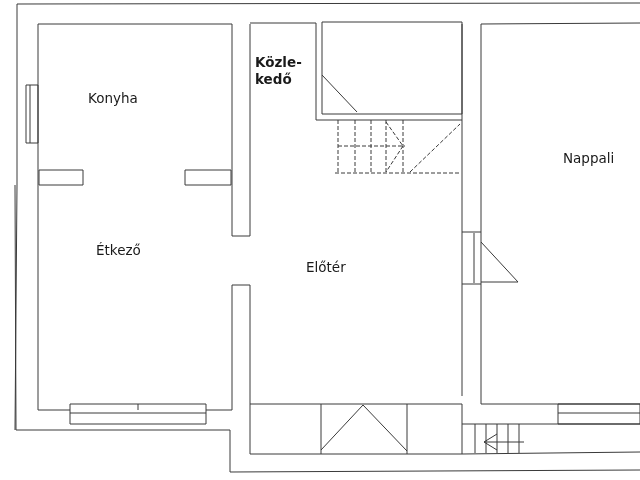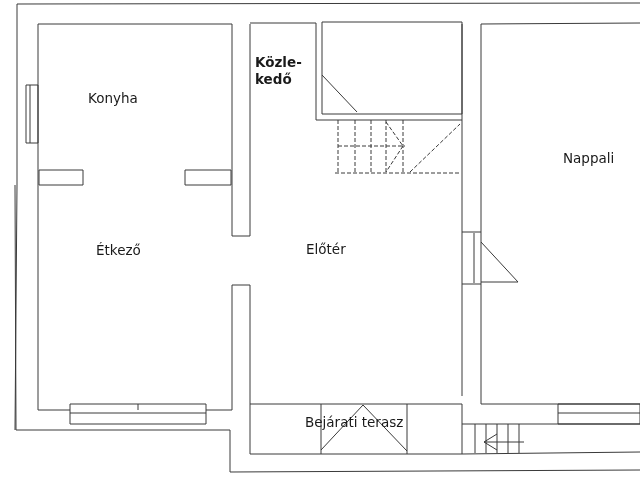--- a/index.html
+++ b/index.html
@@ -99,15 +99,14 @@
     </g>
   </svg>
 
   <div class="label" style="left:88px; top:90px;">Konyha</div>
   <div class="label" style="left:255px; top:54px;font-weight:bold;">
     <div>Közle-</div>
     <div>kedő</div>
   </div>
   <div class="label" style="left:563px; top:150px;">Nappali</div>
   <div class="label" style="left:96px; top:242px;">Étkező</div>
-  <div class="label" style="left:306px; top:241px;">Előtér</div>
-  <div class="label" style="left:305px; top:414px;">Bejárati terasz</div>
+  <div class="label" style="left:306px; top:259px;">Előtér</div>
 </div>
 
 </body></html>

